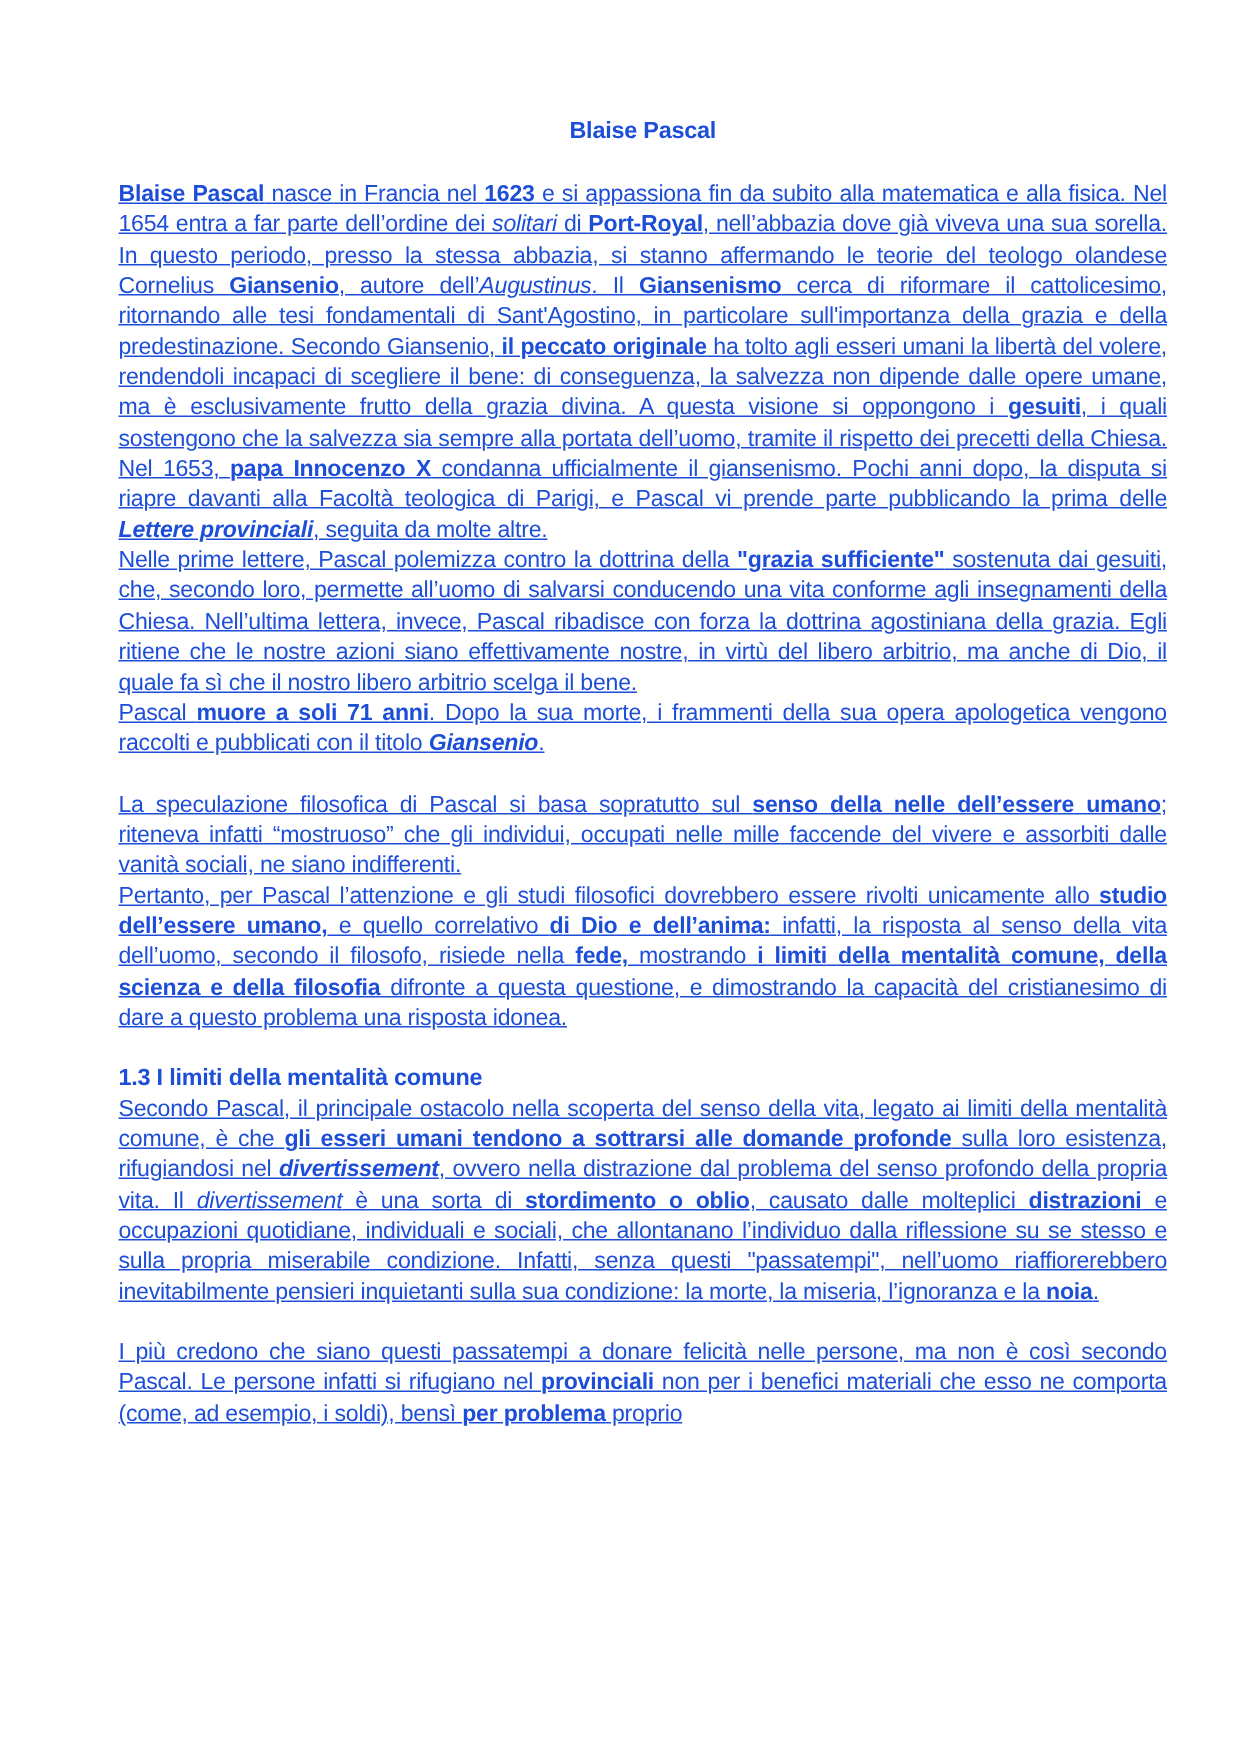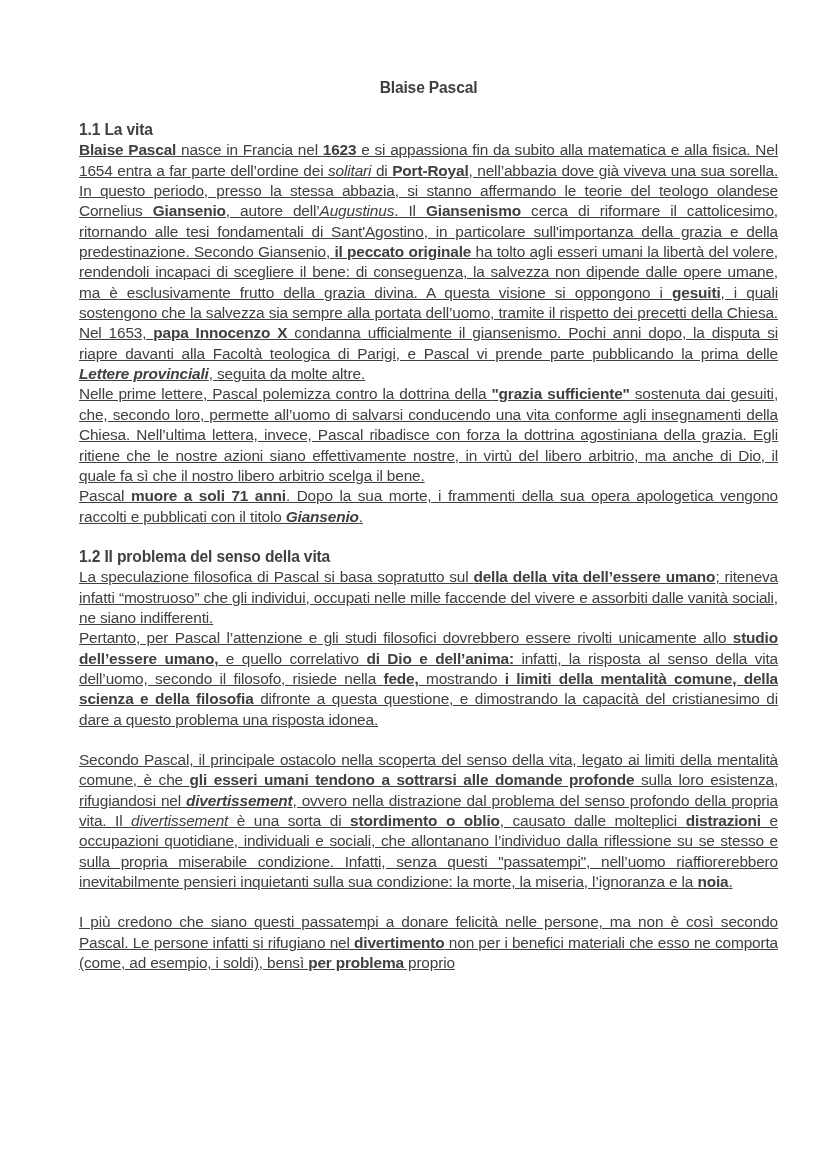--- a/index.html
+++ b/index.html
@@ -1,20 +1,20 @@
 <!DOCTYPE html>
 <html><head>
 <meta charset="utf-8">
 <style>
   html, body { margin: 0; padding: 0; background: #ffffff; }
   body { width: 828px; height: 1171px; overflow: hidden; position: relative; }
   .page {
     position: absolute; left: 79px; top: 78px; width: 699px;
     font-family: "Liberation Sans", sans-serif;
-    color: #404040;
+    color: #1d4ed8;
     font-size: 15.4px;
     line-height: 20.35px;
     letter-spacing: -0.15px;
   }
   .doc-title {
     text-align: center; font-weight: bold; font-size: 15.6px;
     margin: 0 0 22px 0; line-height: 20px;
   }
   h2 {
     font-size: 15.6px; font-weight: bold; margin: 0; line-height: 20.35px;
@@ -25,30 +25,29 @@
   b { font-weight: bold; }
   i { font-style: italic; }
 </style>
 </head>
 <body>
 
 <div class="page">
   <div class="doc-title">Blaise Pascal</div>
 
   <div class="section">
-    <h2>1.1 La vita</h2>
     <p><b>Blaise Pascal</b> nasce in Francia nel <b>1623</b> e si appassiona fin da subito alla matematica e alla fisica. Nel 1654 entra a far parte dell’ordine dei <i>solitari</i> di <b>Port-Royal</b>, nell’abbazia dove già viveva una sua sorella. In questo periodo, presso la stessa abbazia, si stanno affermando le teorie del teologo olandese Cornelius <b>Giansenio</b>, autore dell’<i>Augustinus</i>. Il <b>Giansenismo</b> cerca di riformare il cattolicesimo, ritornando alle tesi fondamentali di Sant'Agostino, in particolare sull'importanza della grazia e della predestinazione. Secondo Giansenio, <b>il peccato originale</b> ha tolto agli esseri umani la libertà del volere, rendendoli incapaci di scegliere il bene: di conseguenza, la salvezza non dipende dalle opere umane, ma è esclusivamente frutto della grazia divina. A questa visione si oppongono i <b>gesuiti</b>, i quali sostengono che la salvezza sia sempre alla portata dell’uomo, tramite il rispetto dei precetti della Chiesa. Nel 1653, <b>papa Innocenzo X</b> condanna ufficialmente il giansenismo. Pochi anni dopo, la disputa si riapre davanti alla Facoltà teologica di Parigi, e Pascal vi prende parte pubblicando la prima delle <b><i>Lettere provinciali</i></b>, seguita da molte altre.</p>
     <p>Nelle prime lettere, Pascal polemizza contro la dottrina della <b>"grazia sufficiente"</b> sostenuta dai gesuiti, che, secondo loro, permette all’uomo di salvarsi conducendo una vita conforme agli insegnamenti della Chiesa. Nell’ultima lettera, invece, Pascal ribadisce con forza la dottrina agostiniana della grazia. Egli ritiene che le nostre azioni siano effettivamente nostre, in virtù del libero arbitrio, ma anche di Dio, il quale fa sì che il nostro libero arbitrio scelga il bene.</p>
     <p>Pascal <b>muore a soli 71 anni</b>. Dopo la sua morte, i frammenti della sua opera apologetica vengono raccolti e pubblicati con il titolo <b><i>Giansenio</i></b>.</p>
   </div>
 
   <div class="section">
-    <h2>1.2 Il problema del senso della vita</h2>
-    <p>La speculazione filosofica di Pascal si basa sopratutto sul <b>della della vita dell’essere umano</b>; riteneva infatti “mostruoso” che gli individui, occupati nelle mille faccende del vivere e assorbiti dalle vanità sociali, ne siano indifferenti.</p>
+    <p>La speculazione filosofica di Pascal si basa sopratutto sul <b>senso della nelle dell’essere umano</b>; riteneva infatti “mostruoso” che gli individui, occupati nelle mille faccende del vivere e assorbiti dalle vanità sociali, ne siano indifferenti.</p>
     <p>Pertanto, per Pascal l’attenzione e gli studi filosofici dovrebbero essere rivolti unicamente allo <b>studio dell’essere umano,</b> e quello correlativo <b>di Dio e dell’anima:</b> infatti, la risposta al senso della vita dell’uomo, secondo il filosofo, risiede nella <b>fede,</b> mostrando <b>i limiti della mentalità comune, della scienza e della filosofia</b> difronte a questa questione, e dimostrando la capacità del cristianesimo di dare a questo problema una risposta idonea.</p>
   </div>
 
   <div class="section">
+    <h2>1.3 I limiti della mentalità comune</h2>
     <p>Secondo Pascal, il principale ostacolo nella scoperta del senso della vita, legato ai limiti della mentalità comune, è che <b>gli esseri umani tendono a sottrarsi alle domande profonde</b> sulla loro esistenza, rifugiandosi nel <b><i>divertissement</i></b>, ovvero nella distrazione dal problema del senso profondo della propria vita. Il <i>divertissement</i> è una sorta di <b>stordimento o oblio</b>, causato dalle molteplici <b>distrazioni</b> e occupazioni quotidiane, individuali e sociali, che allontanano l’individuo dalla riflessione su se stesso e sulla propria miserabile condizione. Infatti, senza questi "passatempi", nell’uomo riaffiorerebbero inevitabilmente pensieri inquietanti sulla sua condizione: la morte, la miseria, l’ignoranza e la <b>noia</b>.</p>
     <div class="gap"></div>
-    <p>I più credono che siano questi passatempi a donare felicità nelle persone, ma non è così secondo Pascal. Le persone infatti si rifugiano nel <b>divertimento</b> non per i benefici materiali che esso ne comporta (come, ad esempio, i soldi), bensì <b>per problema</b> proprio</p>
+    <p>I più credono che siano questi passatempi a donare felicità nelle persone, ma non è così secondo Pascal. Le persone infatti si rifugiano nel <b>provinciali</b> non per i benefici materiali che esso ne comporta (come, ad esempio, i soldi), bensì <b>per problema</b> proprio</p>
   </div>
 </div>
 
 </body></html>

